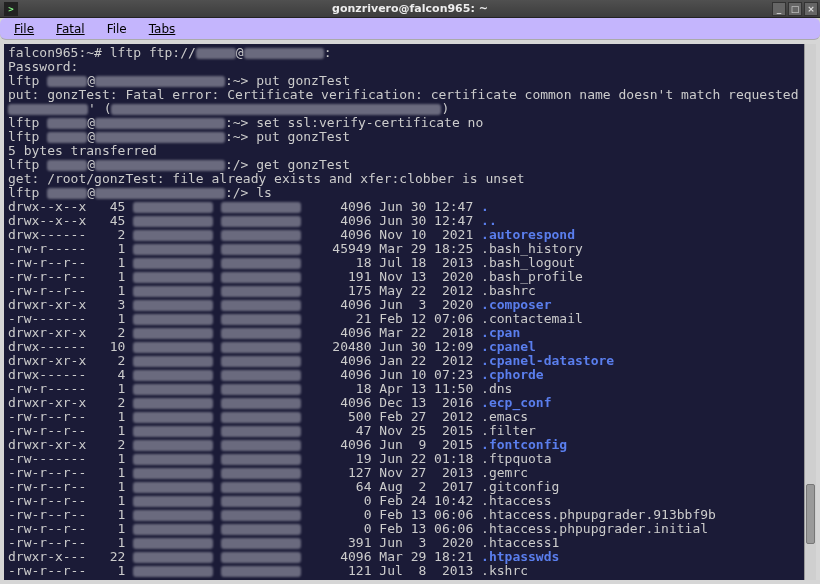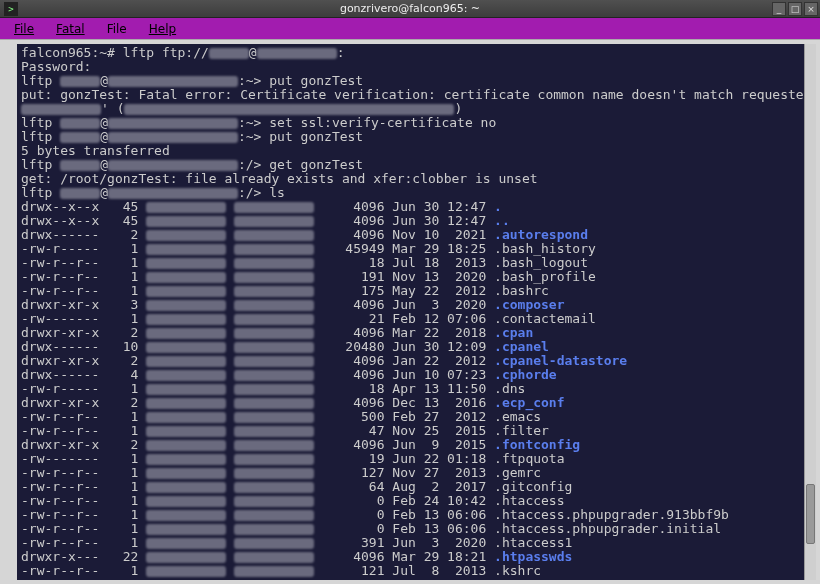--- a/index.html
+++ b/index.html
@@ -18,21 +18,21 @@
     display: flex;
     flex-direction: column;
   }
   .titlebar {
     height: 18px;
     background: linear-gradient(to bottom, #505050, #3c3c3c);
     display: flex;
     align-items: center;
     color: #eee;
     font-size: 11px;
-    font-weight: normal;
+    font-weight: bold;
     position: relative;
     border-bottom: 1px solid #222;
   }
   .titlebar .app-icon {
     width: 14px; height: 14px;
     margin: 0 4px;
     background: #222;
     display: flex;
     align-items: center;
     justify-content: center;
@@ -60,27 +60,28 @@
     background: #666;
     border: 1px solid #333;
     color: #ddd;
     font-size: 9px;
     line-height: 12px;
     text-align: center;
     cursor: pointer;
   }
   .menubar {
     height: 22px;
-    background: #a21caf;
+    background: #c4b5fd;
     display: flex;
     align-items: center;
     font-size: 12px;
     border-bottom: 1px solid #aaa;
     padding: 0 4px;
     gap: 2px;
+    border-radius: 6px;
   }
   .menubar .menu-item {
     padding: 2px 10px;
     cursor: pointer;
     text-decoration: underline;
     text-decoration-color: transparent;
   }
   .menubar .menu-item .ul { text-decoration: underline; }
   .terminal-wrap {
     flex: 1;
@@ -93,21 +94,20 @@
     flex: 1;
     background: #1b1b37;
     color: #cccccc;
     font-family: "DejaVu Sans Mono", "Liberation Mono", monospace;
     font-size: 13px;
     line-height: 14px;
     padding: 2px 4px;
     overflow: hidden;
     white-space: pre;
     position: relative;
-    margin-left: 13px;
   }
   .scrollbar {
     width: 12px;
     background: #cfcfcf;
     position: relative;
     border-left: 1px solid #999;
   }
   .scrollbar .thumb {
     position: absolute;
     left: 1px; right: 1px;
@@ -144,21 +144,21 @@
       <div class="win-btn">_</div>
       <div class="win-btn">□</div>
       <div class="win-btn">×</div>
     </div>
   </div>
 
   <div class="menubar">
     <div class="menu-item"><span class="ul">File</span></div>
     <div class="menu-item"><span class="ul">Fatal</span></div>
     <div class="menu-item"><span>File</span></div>
-    <div class="menu-item"><span class="ul">Help</span></div>
+    <div class="menu-item"><span class="ul">Tabs</span></div>
   </div>
 
   <div class="terminal-wrap">
     <div class="terminal" id="terminal"><span class="term-line">falcon965:~# lftp ftp://<span class="blur w-s"></span><span>@</span><span class="blur w-m"></span><span>:</span></span><span class="term-line">Password:</span><span class="term-line">lftp <span class="blur w-s"></span><span>@</span><span class="blur w-l"></span>:~&gt; put gonzTest</span><span class="term-line">put: gonzTest: Fatal error: Certificate verification: certificate common name doesn't match requested host name '1</span><span class="term-line"><span class="blur w-m"></span>' (<span class="blur w-xl"></span>)</span><span class="term-line">lftp <span class="blur w-s"></span><span>@</span><span class="blur w-l"></span>:~&gt; set ssl:verify-certificate no</span><span class="term-line">lftp <span class="blur w-s"></span><span>@</span><span class="blur w-l"></span>:~&gt; put gonzTest</span><span class="term-line">5 bytes transferred</span><span class="term-line">lftp <span class="blur w-s"></span><span>@</span><span class="blur w-l"></span>:/&gt; get gonzTest</span><span class="term-line">get: /root/gonzTest: file already exists and xfer:clobber is unset</span><span class="term-line">lftp <span class="blur w-s"></span><span>@</span><span class="blur w-l"></span>:/&gt; ls</span><span class="term-line">drwx--x--x   45 <span class="blur w-m"></span> <span class="blur w-m"></span>     4096 Jun 30 12:47 <span class="c-blue-b">.</span></span><span class="term-line">drwx--x--x   45 <span class="blur w-m"></span> <span class="blur w-m"></span>     4096 Jun 30 12:47 <span class="c-blue-b">..</span></span><span class="term-line">drwx------    2 <span class="blur w-m"></span> <span class="blur w-m"></span>     4096 Nov 10  2021 <span class="c-blue-b">.autorespond</span></span><span class="term-line">-rw-r-----    1 <span class="blur w-m"></span> <span class="blur w-m"></span>    45949 Mar 29 18:25 .bash_history</span><span class="term-line">-rw-r--r--    1 <span class="blur w-m"></span> <span class="blur w-m"></span>       18 Jul 18  2013 .bash_logout</span><span class="term-line">-rw-r--r--    1 <span class="blur w-m"></span> <span class="blur w-m"></span>      191 Nov 13  2020 .bash_profile</span><span class="term-line">-rw-r--r--    1 <span class="blur w-m"></span> <span class="blur w-m"></span>      175 May 22  2012 .bashrc</span><span class="term-line">drwxr-xr-x    3 <span class="blur w-m"></span> <span class="blur w-m"></span>     4096 Jun  3  2020 <span class="c-blue-b">.composer</span></span><span class="term-line">-rw-------    1 <span class="blur w-m"></span> <span class="blur w-m"></span>       21 Feb 12 07:06 .contactemail</span><span class="term-line">drwxr-xr-x    2 <span class="blur w-m"></span> <span class="blur w-m"></span>     4096 Mar 22  2018 <span class="c-blue-b">.cpan</span></span><span class="term-line">drwx------   10 <span class="blur w-m"></span> <span class="blur w-m"></span>    20480 Jun 30 12:09 <span class="c-blue-b">.cpanel</span></span><span class="term-line">drwxr-xr-x    2 <span class="blur w-m"></span> <span class="blur w-m"></span>     4096 Jan 22  2012 <span class="c-blue-b">.cpanel-datastore</span></span><span class="term-line">drwx------    4 <span class="blur w-m"></span> <span class="blur w-m"></span>     4096 Jun 10 07:23 <span class="c-blue-b">.cphorde</span></span><span class="term-line">-rw-r-----    1 <span class="blur w-m"></span> <span class="blur w-m"></span>       18 Apr 13 11:50 .dns</span><span class="term-line">drwxr-xr-x    2 <span class="blur w-m"></span> <span class="blur w-m"></span>     4096 Dec 13  2016 <span class="c-blue-b">.ecp_conf</span></span><span class="term-line">-rw-r--r--    1 <span class="blur w-m"></span> <span class="blur w-m"></span>      500 Feb 27  2012 .emacs</span><span class="term-line">-rw-r--r--    1 <span class="blur w-m"></span> <span class="blur w-m"></span>       47 Nov 25  2015 .filter</span><span class="term-line">drwxr-xr-x    2 <span class="blur w-m"></span> <span class="blur w-m"></span>     4096 Jun  9  2015 <span class="c-blue-b">.fontconfig</span></span><span class="term-line">-rw-------    1 <span class="blur w-m"></span> <span class="blur w-m"></span>       19 Jun 22 01:18 .ftpquota</span><span class="term-line">-rw-r--r--    1 <span class="blur w-m"></span> <span class="blur w-m"></span>      127 Nov 27  2013 .gemrc</span><span class="term-line">-rw-r--r--    1 <span class="blur w-m"></span> <span class="blur w-m"></span>       64 Aug  2  2017 .gitconfig</span><span class="term-line">-rw-r--r--    1 <span class="blur w-m"></span> <span class="blur w-m"></span>        0 Feb 24 10:42 .htaccess</span><span class="term-line">-rw-r--r--    1 <span class="blur w-m"></span> <span class="blur w-m"></span>        0 Feb 13 06:06 .htaccess.phpupgrader.913bbf9b</span><span class="term-line">-rw-r--r--    1 <span class="blur w-m"></span> <span class="blur w-m"></span>        0 Feb 13 06:06 .htaccess.phpupgrader.initial</span><span class="term-line">-rw-r--r--    1 <span class="blur w-m"></span> <span class="blur w-m"></span>      391 Jun  3  2020 .htaccess1</span><span class="term-line">drwxr-x---   22 <span class="blur w-m"></span> <span class="blur w-m"></span>     4096 Mar 29 18:21 <span class="c-blue-b">.htpasswds</span></span><span class="term-line">-rw-r--r--    1 <span class="blur w-m"></span> <span class="blur w-m"></span>      121 Jul  8  2013 .kshrc</span></div>
     <div class="scrollbar">
       <div class="thumb"></div>
     </div>
   </div>
 </div>
 

